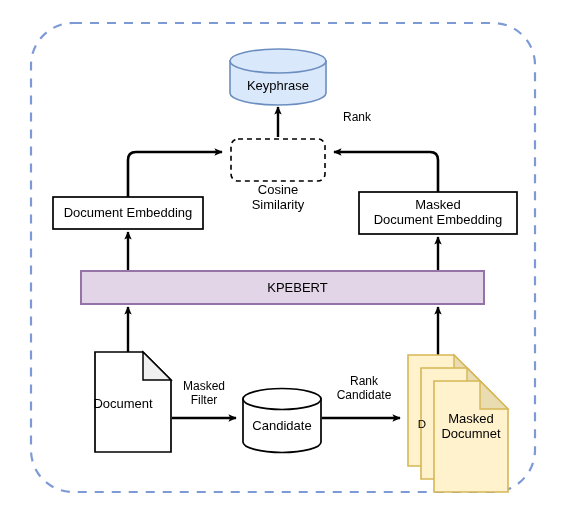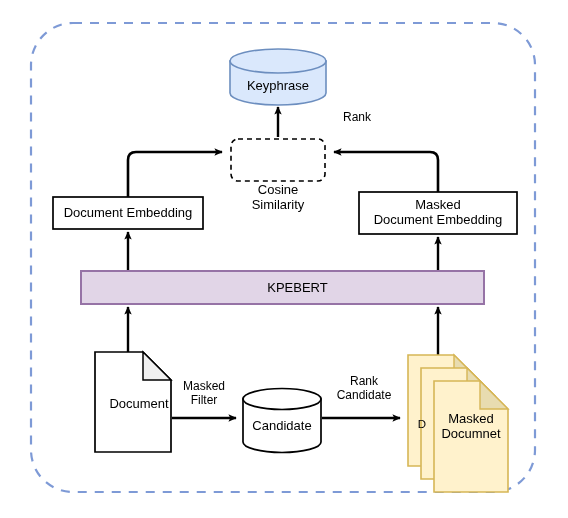--- a/index.html
+++ b/index.html
@@ -115,21 +115,21 @@
 
   <div class="lbl lbl-12" style="left:287px; top:110px; width:50px; text-align:center;margin-left:45px;">Rank</div>
 
   <div class="lbl lbl-13" style="left:53px; top:205px; width:150px;">Document Embedding</div>
 
   <div class="lbl lbl-13" style="left:359px; top:197px; width:158px;">Masked
 Document Embedding</div>
 
   <div class="lbl lbl-13" style="left:81px; top:280px; width:403px;padding-left:15px;">KPEBERT</div>
 
-  <div class="lbl lbl-13" style="left:96px; top:396px; width:86px;">Document</div>
+  <div class="lbl lbl-13" style="left:80px; top:396px; width:86px;">Document</div>
 
   <div class="lbl lbl-12" style="left:173px; top:379px; width:62px;">Masked
 Filter</div>
 
   <div class="lbl lbl-13" style="left:240px; top:418px; width:84px;">Candidate</div>
 
   <div class="lbl lbl-12" style="left:327px; top:374px; width:74px;">Rank
 Candidate</div>
 
   <div class="lbl lbl-11" style="left:414px; top:418px; width:16px;">D</div>

